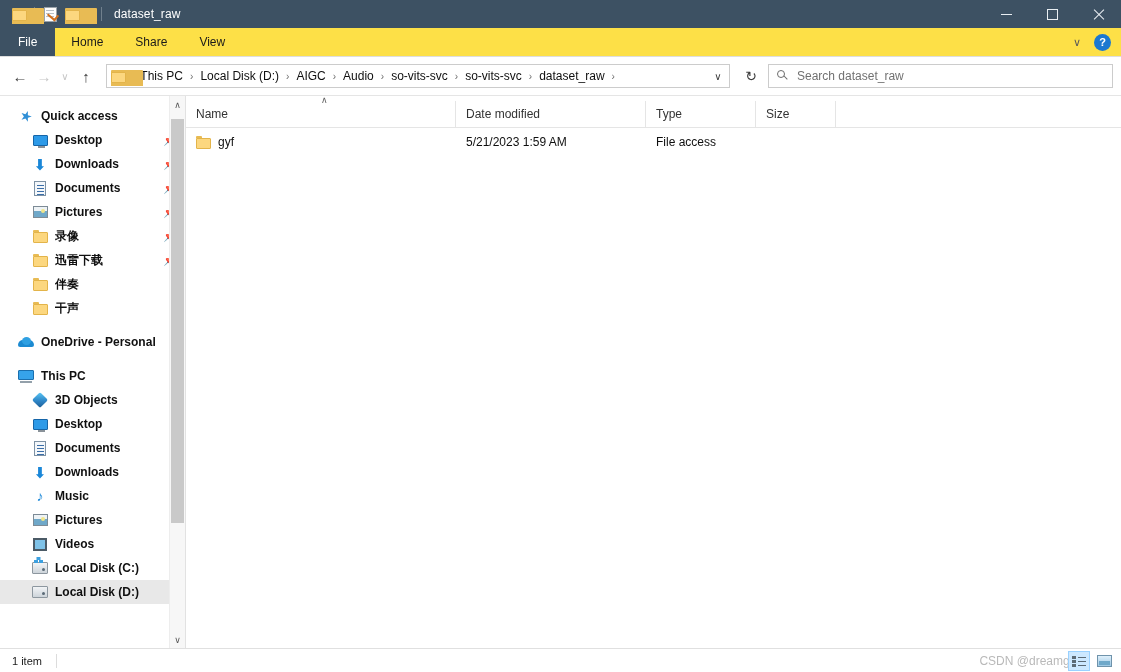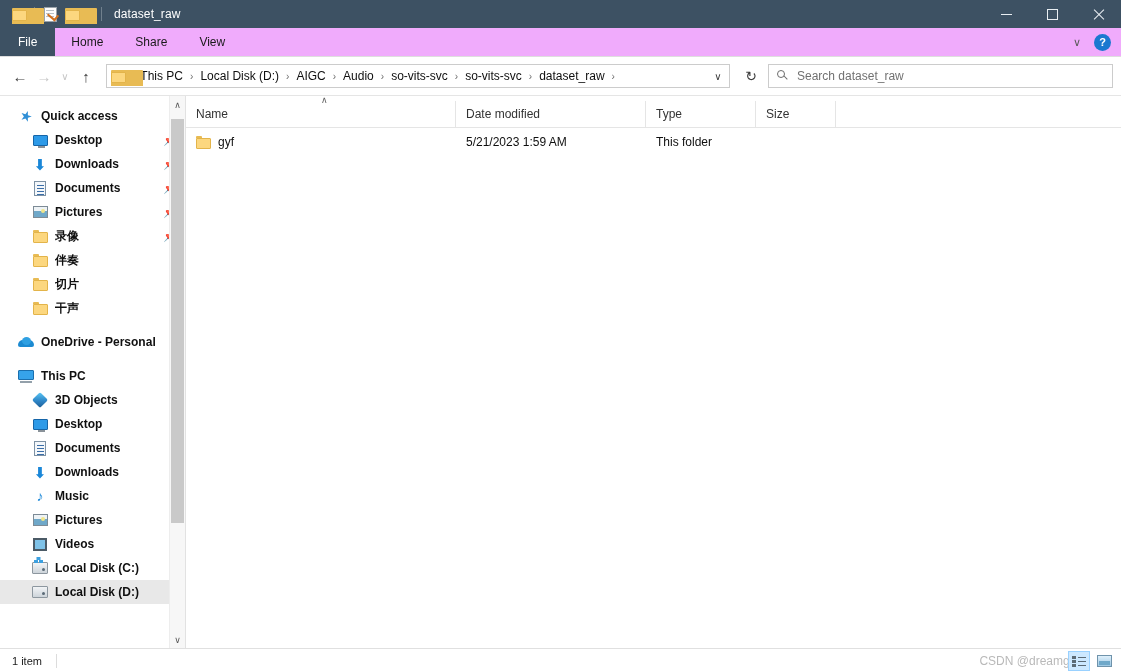--- a/index.html
+++ b/index.html
@@ -140,21 +140,21 @@
     content: ""; position: absolute; left: 0; top: 6px;
     width: 14px; height: 1px; background: #e9eef2;
   }
   .glyph-close::before { transform: rotate(45deg); }
   .glyph-close::after  { transform: rotate(-45deg); }
 
   
   .ribbon {
     height: 28px;
     flex: 0 0 28px;
-    background: #f0abfc;
+    background: #fde047;
     border-bottom: 1px solid #dedede;
     display: flex;
     align-items: center;
     position: relative;
   }
   .tab {
     display: flex;
     align-items: center;
     justify-content: center;
     padding: 8px 16px;
@@ -810,30 +810,31 @@
           <span class="lbl">录像</span>
           <span class="pin">📌</span>
         </div>
         <div class="nav-item indent1">
           <span class="ico">
               <span class="ico-folder">
                 <span class="tab2"></span>
                 <span class="body2"></span>
               </span>
             </span>
-          <span class="lbl">伴奏</span>
+          <span class="lbl">迅雷下载</span>
+          <span class="pin">📌</span>
         </div>
         <div class="nav-item indent1">
           <span class="ico">
               <span class="ico-folder">
                 <span class="tab2"></span>
                 <span class="body2"></span>
               </span>
             </span>
-          <span class="lbl">切片</span>
+          <span class="lbl">伴奏</span>
         </div>
         <div class="nav-item indent1">
           <span class="ico">
               <span class="ico-folder">
                 <span class="tab2"></span>
                 <span class="body2"></span>
               </span>
             </span>
           <span class="lbl">干声</span>
         </div>
@@ -941,21 +942,21 @@
       <div class="rows">
         <div class="row">
           <div class="cell name">
             <span class="ico-folder">
               <span class="tab2"></span>
                 <span class="body2"></span>
             </span>
             <span>gyf</span>
           </div>
           <div class="cell date">5/21/2023 1:59 AM</div>
-          <div class="cell type">This folder</div>
+          <div class="cell type">File access</div>
           <div class="cell size"></div>
         </div>
       </div>
 
     </div>
   </div>
 
   <div class="statusbar">
     <span>1 item</span>
     <span class="status-sep"></span>

